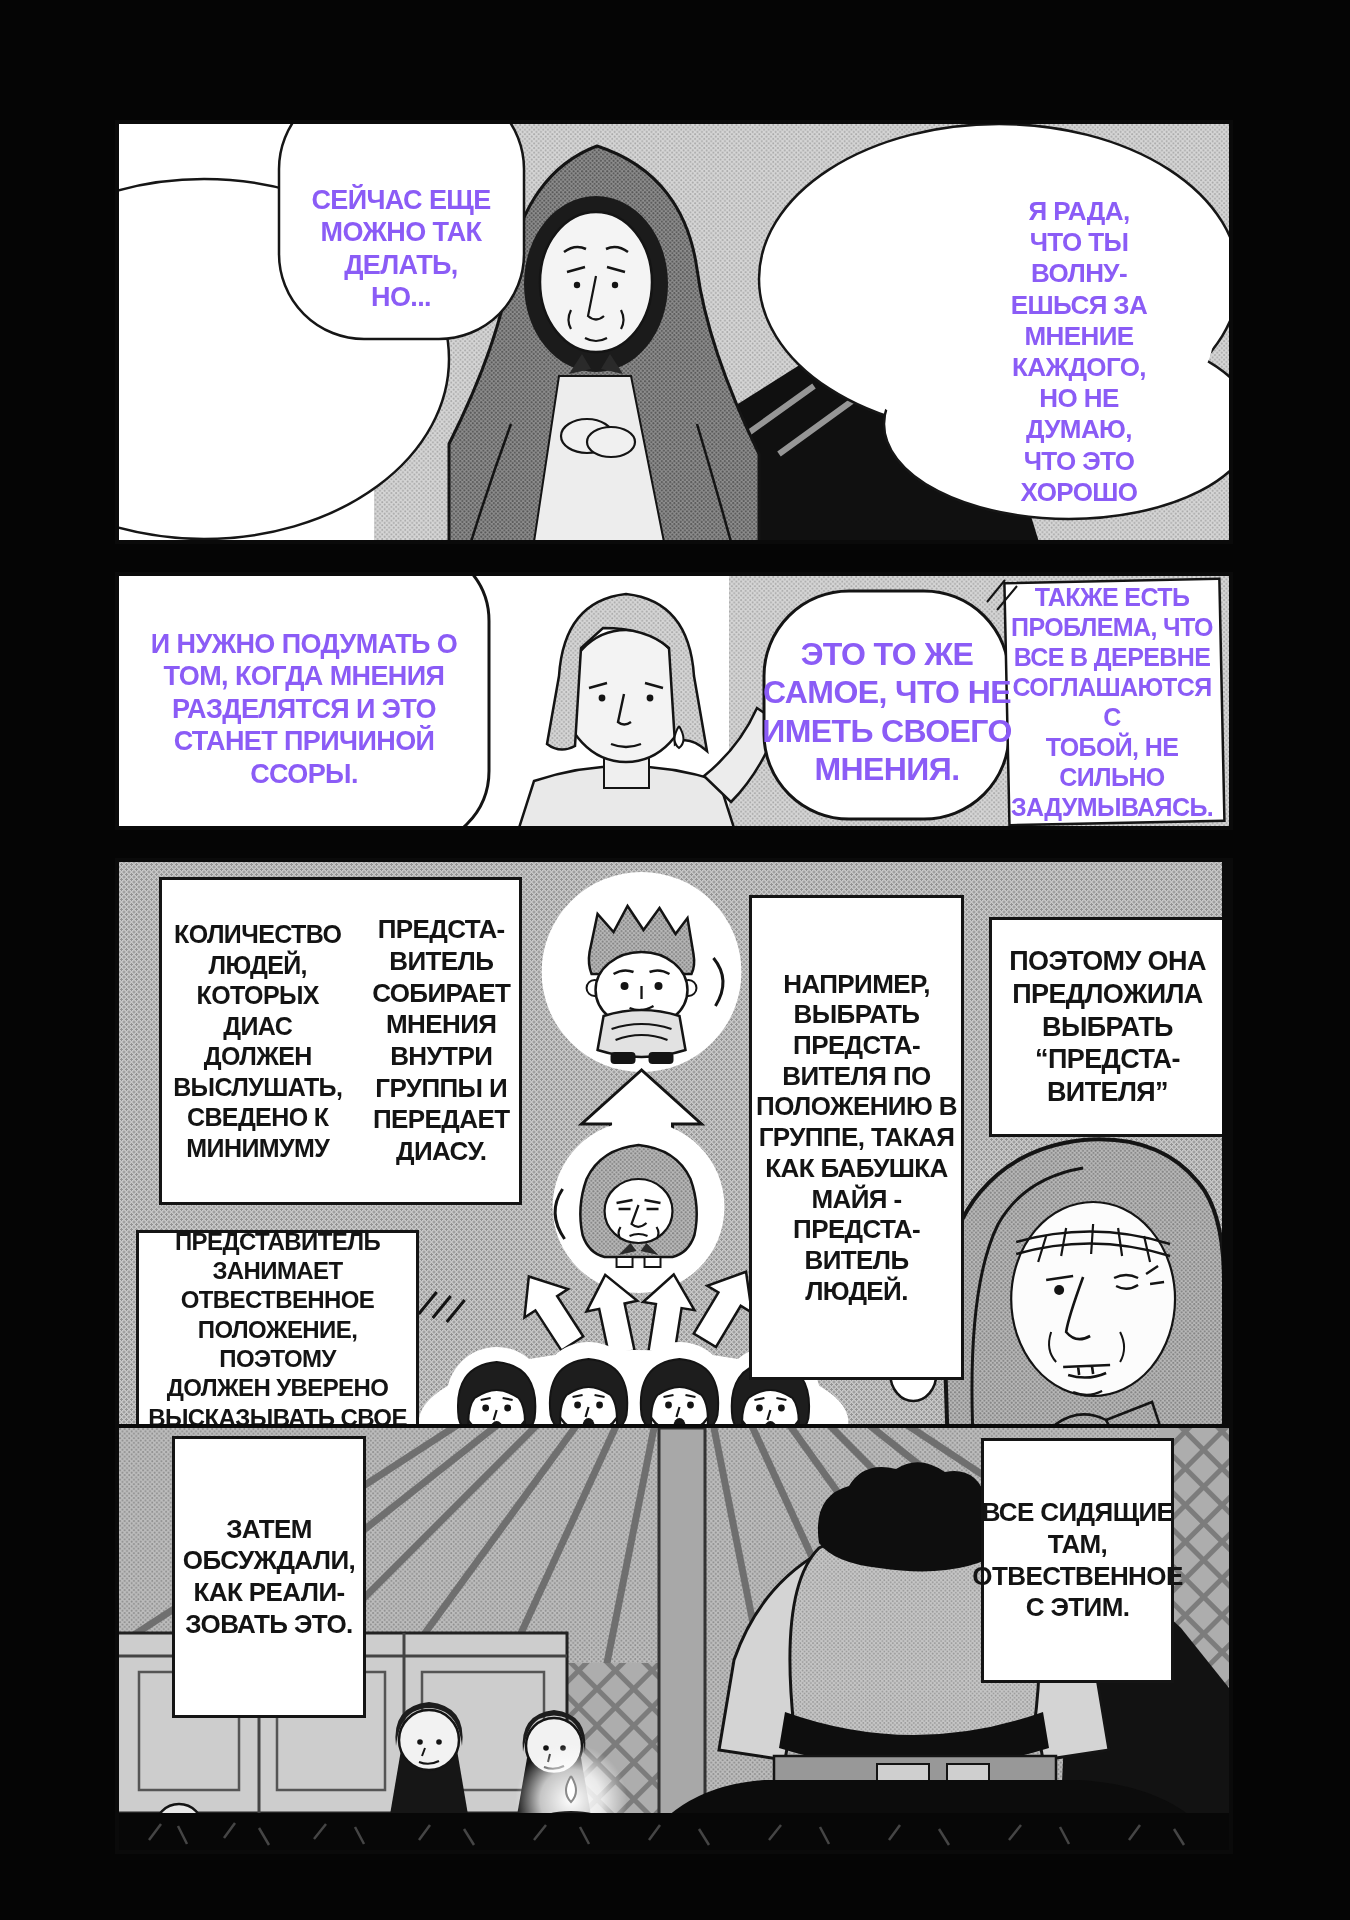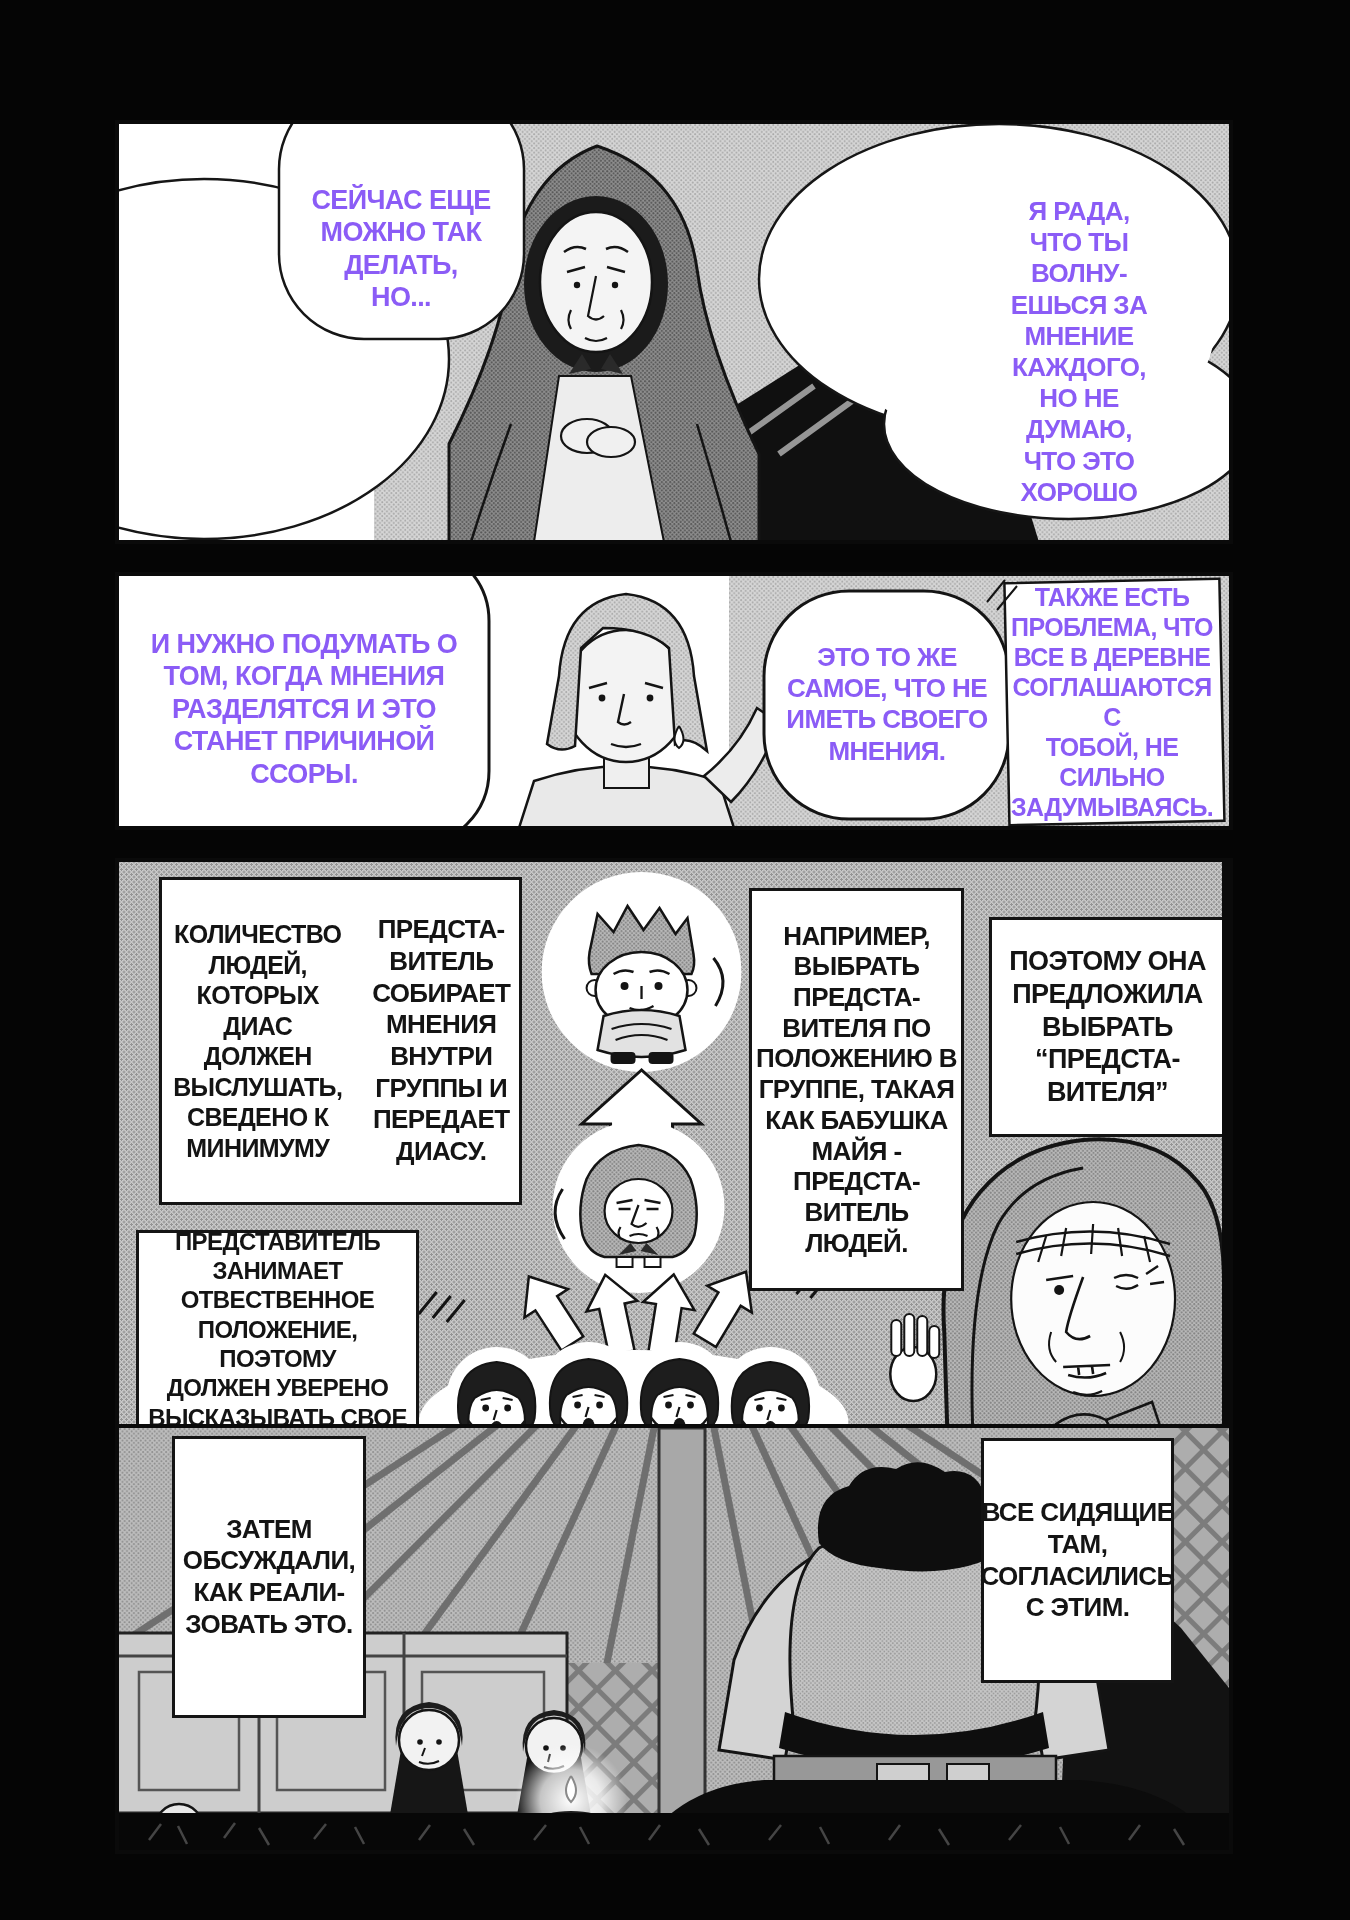--- a/index.html
+++ b/index.html
@@ -109,21 +109,21 @@
           <rect x="888" y="5" width="215" height="242" fill="#ffffff" stroke="#141414" stroke-width="2.5"></rect>
         </g>
         <path d="M868,26 L886,4 M878,34 L898,10" stroke="#141414" stroke-width="2" fill="none"></path>
       </g>
     </svg>
     <div class="txt" style="left:185px;top:133px;font-size:27px">И НУЖНО ПОДУМАТЬ О
 ТОМ, КОГДА МНЕНИЯ
 РАЗДЕЛЯТСЯ И ЭТО
 СТАНЕТ ПРИЧИНОЙ
 ССОРЫ.</div>
-    <div class="txt" style="left:768px;top:128px;font-size:26px">ЭТО ТО ЖЕ
+    <div class="txt" style="left:768px;top:136px;font-size:32px">ЭТО ТО ЖЕ
 САМОЕ, ЧТО НЕ
 ИМЕТЬ СВОЕГО
 МНЕНИЯ.</div>
     <div class="txt" style="left:993px;top:126px;font-size:25px">ТАКЖЕ ЕСТЬ
 ПРОБЛЕМА, ЧТО
 ВСЕ В ДЕРЕВНЕ
 СОГЛАШАЮТСЯ С
 ТОБОЙ, НЕ
 СИЛЬНО
 ЗАДУМЫВАЯСЬ.</div>
@@ -240,21 +240,21 @@
     </div>
     <div class="wbox" style="left:17px;top:368px;width:283px;height:228px">
       <span class="txt2" style="font-size:24px">ПРЕДСТАВИТЕЛЬ
 ЗАНИМАЕТ
 ОТВЕСТВЕННОЕ
 ПОЛОЖЕНИЕ, ПОЭТОМУ
 ДОЛЖЕН УВЕРЕНО
 ВЫСКАЗЫВАТЬ СВОЕ
 МНЕНИЕ.</span>
     </div>
-    <div class="wbox" style="left:630px;top:26px;width:215px;height:403px">
+    <div class="wbox" style="left:630px;top:33px;width:215px;height:485px">
       <span class="txt2" style="font-size:26px;line-height:1.18">НАПРИМЕР,
 ВЫБРАТЬ
 ПРЕДСТА-
 ВИТЕЛЯ ПО
 ПОЛОЖЕНИЮ В
 ГРУППЕ, ТАКАЯ
 КАК БАБУШКА
 МАЙЯ -
 ПРЕДСТА-
 ВИТЕЛЬ ЛЮДЕЙ.</span>
@@ -372,18 +372,18 @@
 
     <div class="wbox" style="left:53px;top:8px;width:194px;height:282px">
       <span class="txt2" style="font-size:26px">ЗАТЕМ
 ОБСУЖДАЛИ,
 КАК РЕАЛИ-
 ЗОВАТЬ ЭТО.</span>
     </div>
     <div class="wbox" style="left:862px;top:10px;width:193px;height:245px">
       <span class="txt2" style="font-size:26px">ВСЕ СИДЯЩИЕ
 ТАМ,
-СОГЛАСИЛИСЬ
+ОТВЕСТВЕННОЕ
 С ЭТИМ.</span>
     </div>
   </section>
 
 </div>
 
 </body></html>

